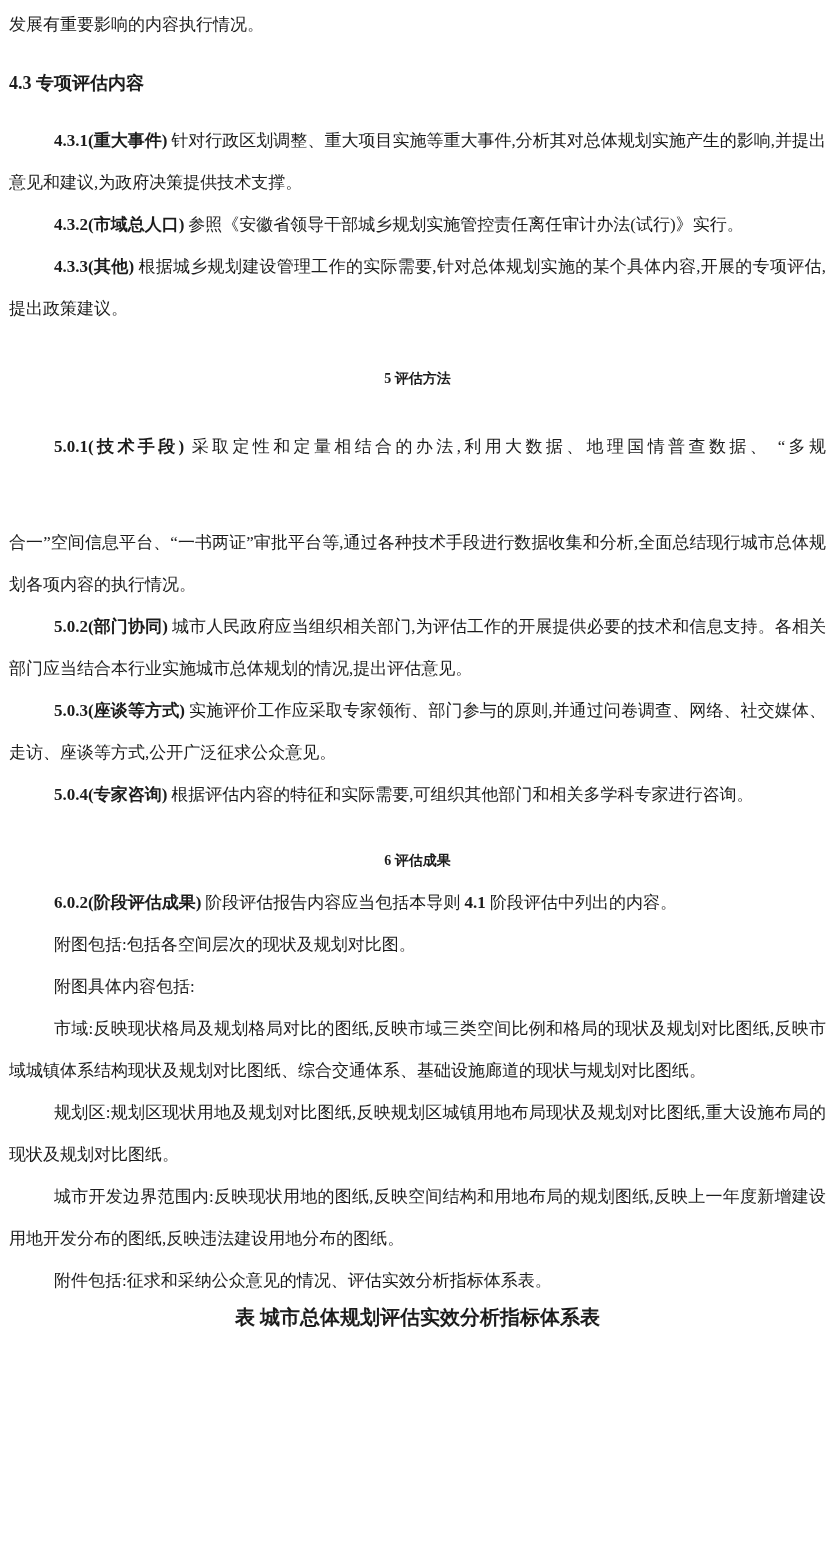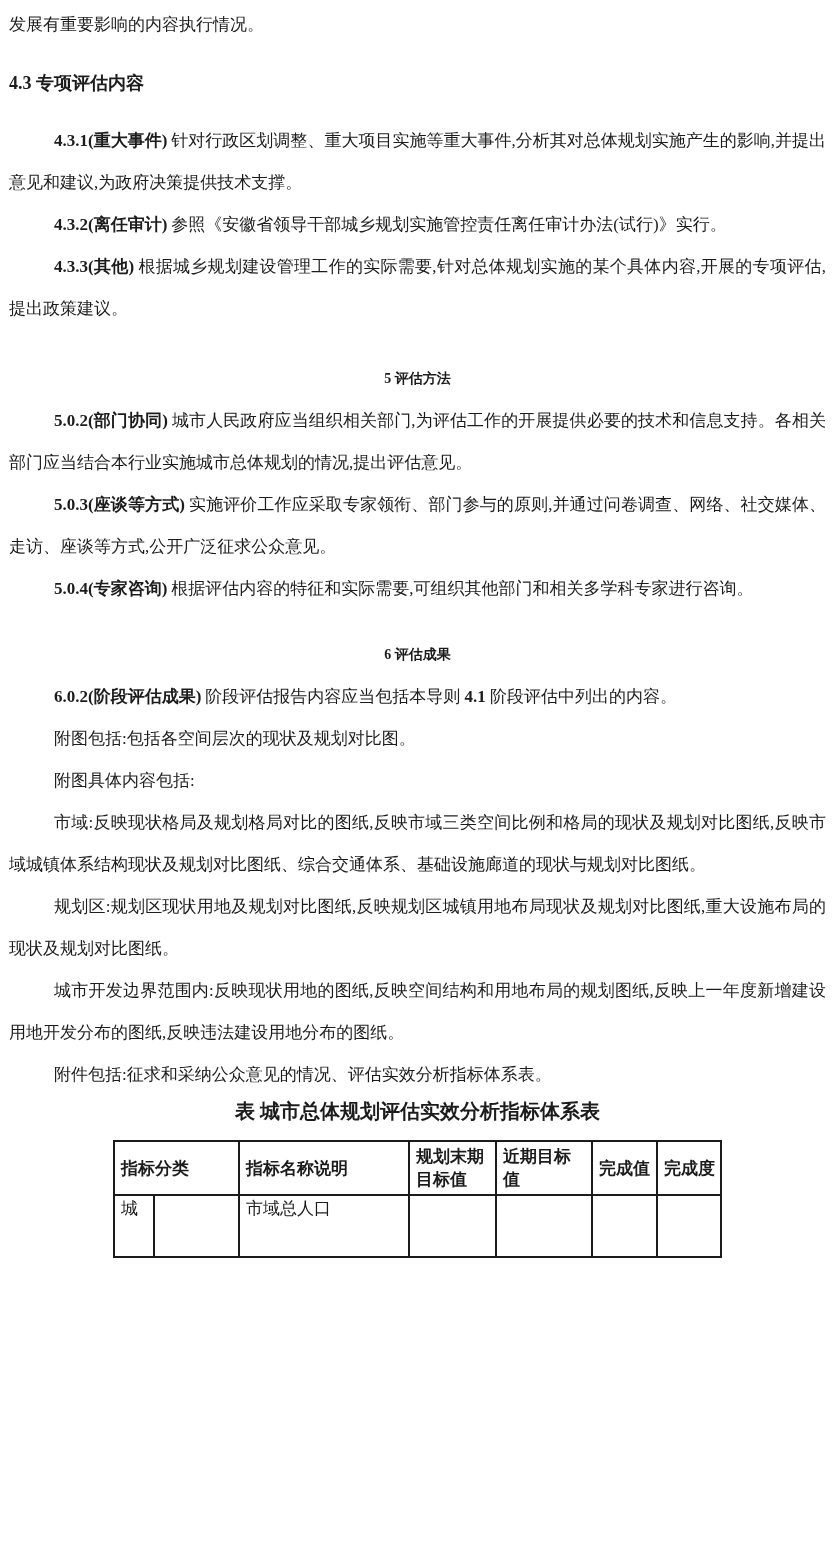--- a/index.html
+++ b/index.html
@@ -48,27 +48,29 @@
 <body>
 
 <div class="page">
 
   <p>发展有重要影响的内容执行情况。</p>
 
   <p class="h-left">4.3 专项评估内容</p>
 
   <p class="indent mt16"><b class="lbl">4.3.1(重大事件)</b><span>针对行政区划调整、重大项目实施等重大事件,分析其对总体规划实施产生的影响,并提出意见和建议,为政府决策提供技术支撑。</span></p>
 
-  <p class="indent"><b class="lbl">4.3.2(离任审计)</b><span>参照《安徽省领导干部城乡规划实施管控责任离任审计办法(试行)》实行。</span></p>
+  <p class="indent"><b class="lbl">4.3.2(市域总人口)</b><span>参照《安徽省领导干部城乡规划实施管控责任离任审计办法(试行)》实行。</span></p>
 
   <p class="indent"><b class="lbl">4.3.3(其他)</b><span>根据城乡规划建设管理工作的实际需要,针对总体规划实施的某个具体内容,开展的专项评估,提出政策建议。</span></p>
 
   <p class="h-center mt28">5 评估方法</p>
 
+  <p class="indent mt26 stretch"><b class="lbl">5.0.1(技术手段)</b><span>采取定性和定量相结合的办法,利用大数据、地理国情普查数据、 “多规</span></p>
 
+  <p class="mt54">合一”空间信息平台、“一书两证”审批平台等,通过各种技术手段进行数据收集和分析,全面总结现行城市总体规划各项内容的执行情况。</p>
 
   <p class="indent"><b class="lbl">5.0.2(部门协同)</b><span>城市人民政府应当组织相关部门,为评估工作的开展提供必要的技术和信息支持。各相关部门应当结合本行业实施城市总体规划的情况,提出评估意见。</span></p>
 
   <p class="indent"><b class="lbl">5.0.3(座谈等方式)</b><span>实施评价工作应采取专家领衔、部门参与的原则,并通过问卷调查、网络、社交媒体、走访、座谈等方式,公开广泛征求公众意见。</span></p>
 
   <p class="indent"><b class="lbl">5.0.4(专家咨询)</b><span>根据评估内容的特征和实际需要,可组织其他部门和相关多学科专家进行咨询。</span></p>
 
   <p class="h-center mt24">6 评估成果</p>
 
 

